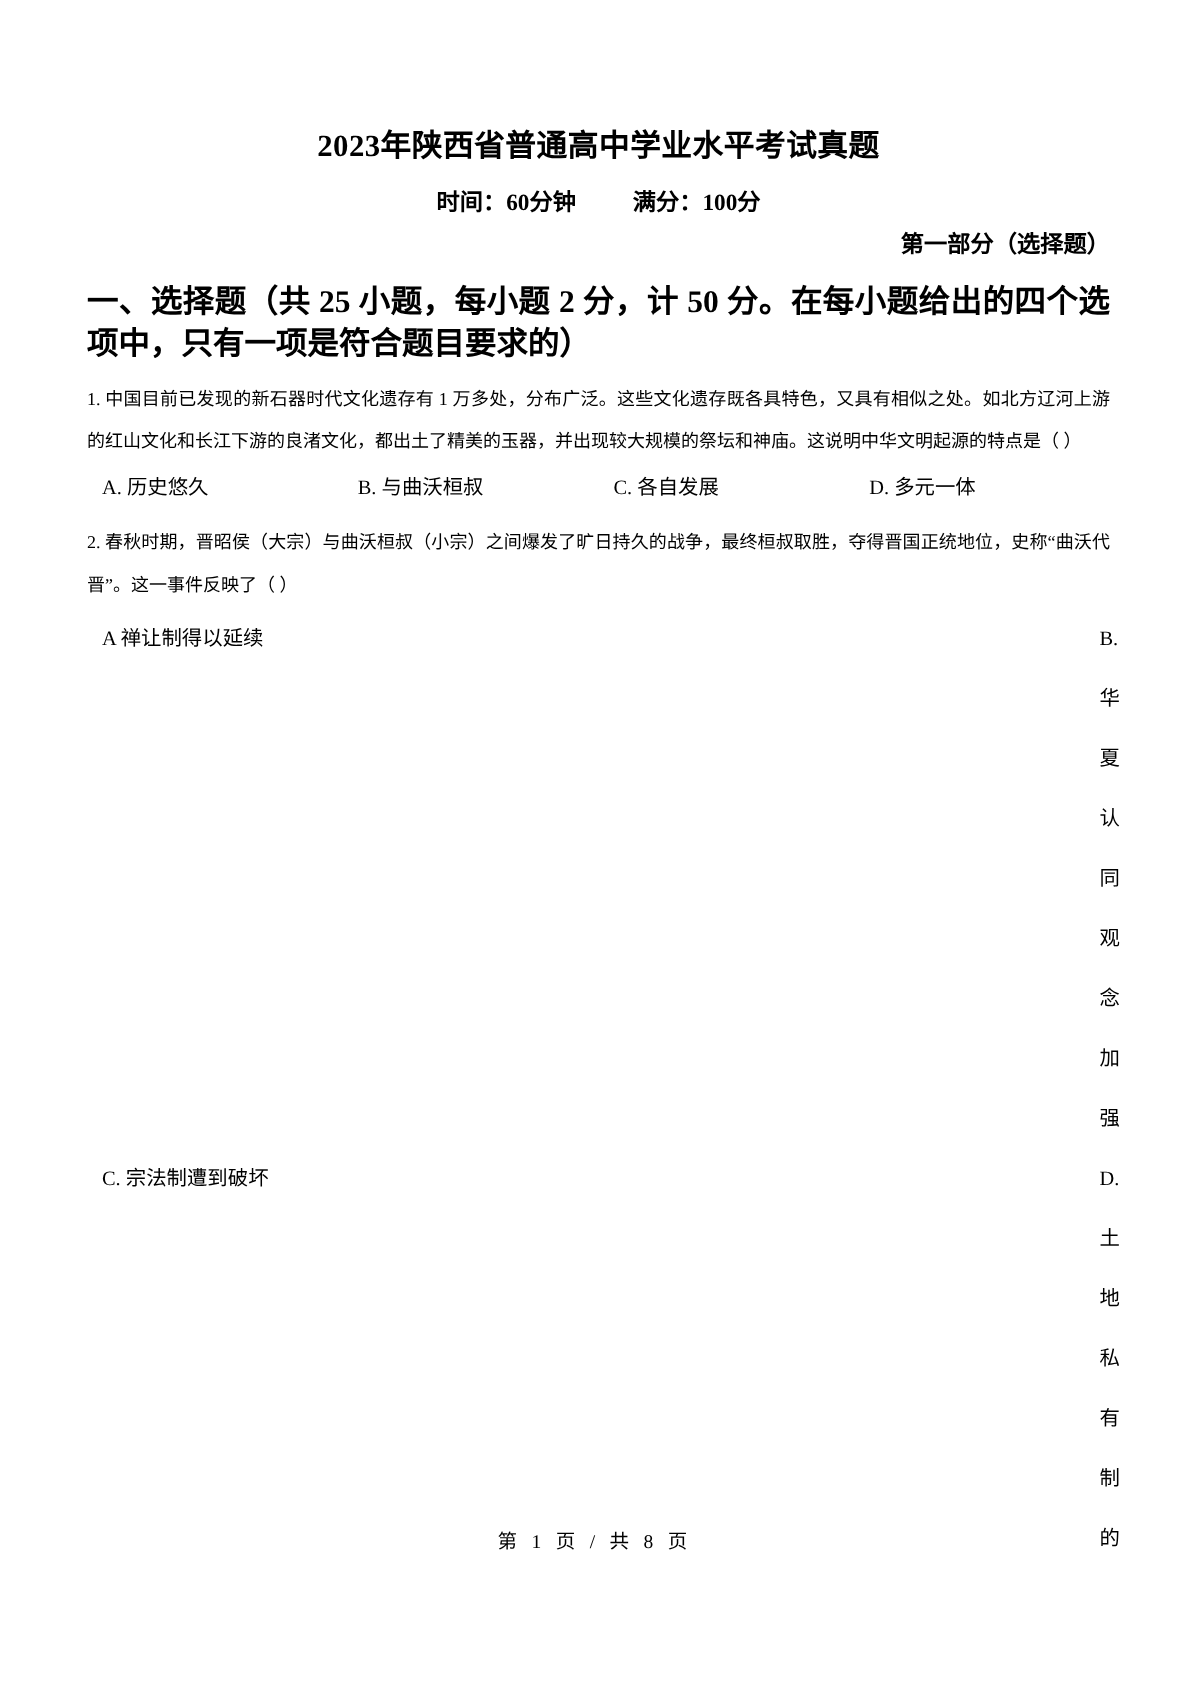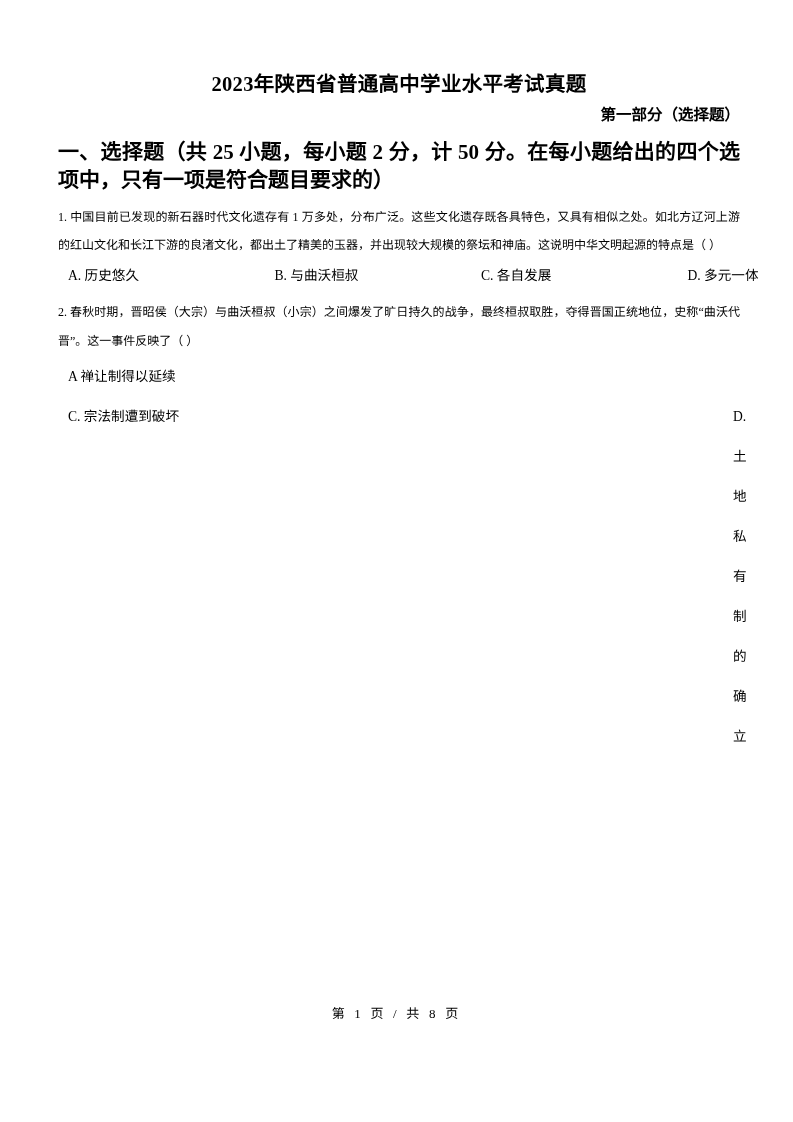--- a/index.html
+++ b/index.html
@@ -9,21 +9,21 @@
     background: #ffffff;
   }
   body {
     font-family: "Liberation Serif", "DejaVu Serif", serif;
     color: #000000;
   }
   .page {
     position: relative;
     width: 793px;
     height: 1040px;
-    margin: 4px auto;
+    margin: 18px auto;
     background: #ffffff;
     box-sizing: border-box;
     padding: 0;
     overflow: hidden;
   }
   .content {
     position: absolute;
     left: 58px;
     top: 0;
     width: 682px;
@@ -78,21 +78,20 @@
   }
   .q-stem {
     display: block;
   }
 
   .options-row {
     display: flex;
     font-size: 13.6px;
     line-height: 28.5px;
     margin-top: 2px;
-    gap: 36px;
   }
   .options-row .opt {
     flex: 0 0 25%;
     box-sizing: border-box;
     padding-left: 10px;
   }
   .options-grid2 {
     font-size: 13.6px;
     line-height: 28.5px;
     margin-top: 2px;
@@ -124,20 +123,25 @@
   }
 </style>
 </head>
 <body>
 
 <div class="page">
   <div class="content">
 
     <h1 class="doc-title">2023年陕西省普通高中学业水平考试真题</h1>
 
+    <div class="subtitle-line">
+      <span>时间：60分钟</span>
+      <span class="gap"></span>
+      <span>满分：100分</span>
+    </div>
 
     <div class="part-line">第一部分（选择题）</div>
 
     <div class="section-head">一、选择题（共 25 小题，每小题 2 分，计 50 分。在每小题给出的四个选项中，只有一项是符合题目要求的）</div>
 
     <div class="question">
       <span class="q-stem">1. 中国目前已发现的新石器时代文化遗存有 1 万多处，分布广泛。这些文化遗存既各具特色，又具有相似之处。如北方辽河上游的红山文化和长江下游的良渚文化，都出土了精美的玉器，并出现较大规模的祭坛和神庙。这说明中华文明起源的特点是（    ）</span>
     </div>
     <div class="options-row">
       <div class="opt">A. 历史悠久</div>
@@ -145,20 +149,21 @@
       <div class="opt">C. 各自发展</div>
       <div class="opt">D. 多元一体</div>
     </div>
 
     <div class="question">
       <span class="q-stem">2. 春秋时期，晋昭侯（大宗）与曲沃桓叔（小宗）之间爆发了旷日持久的战争，最终桓叔取胜，夺得晋国正统地位，史称“曲沃代晋”。这一事件反映了（    ）</span>
     </div>
     <div class="options-grid2">
       <div class="line">
         <div class="opt">A 禅让制得以延续</div>
+        <div class="opt right">B. 华夏认同观念加强</div>
       </div>
       <div class="line">
         <div class="opt">C. 宗法制遭到破坏</div>
         <div class="opt right">D. 土地私有制的确立</div>
       </div>
     </div>
 
   </div>
 
   <div class="page-footer">第 1 页 / 共 8 页</div>

